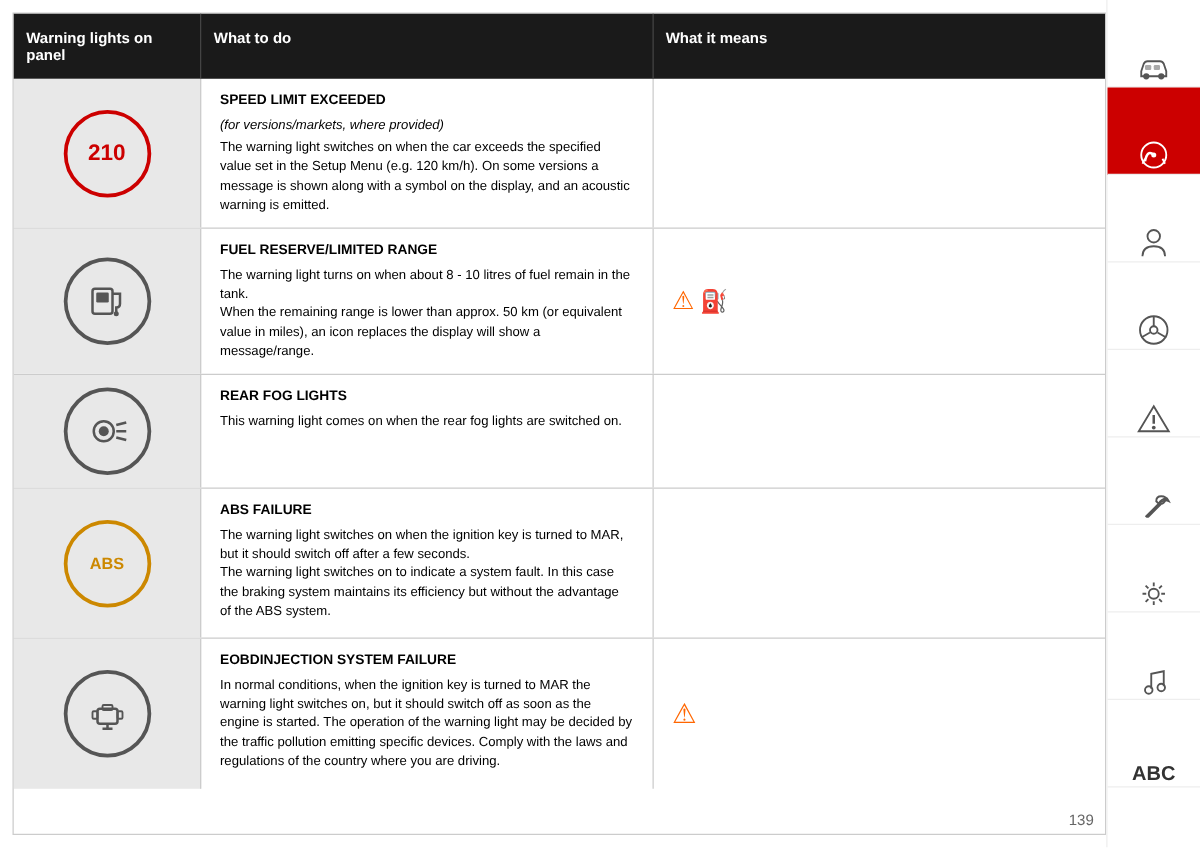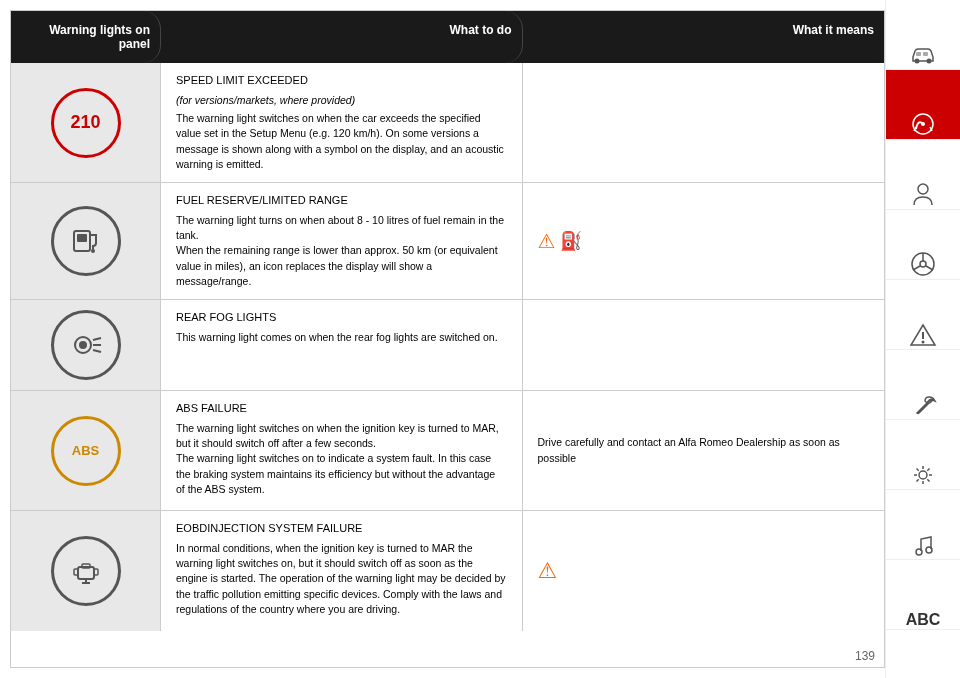--- a/index.html
+++ b/index.html
@@ -25,23 +25,22 @@
       display: grid;
       grid-template-columns: 150px 1fr 1fr;
       background: #1a1a1a;
       color: #fff;
       font-weight: bold;
       font-size: 12px;
     }
 
     .table-header .col {
       padding: 12px 10px;
-      text-align: right;
+      text-align: left;
       border-right: 1px solid #444;
-      border-radius: 18px;
     }
 
     .table-header .col:last-child {
       border-right: none;
     }
 
     .table-body {
       flex: 1;
       overflow: hidden;
     }
@@ -111,21 +110,21 @@
     }
 
     .desc-cell {
       padding: 10px 15px;
       border-right: 1px solid #ccc;
       font-size: 10.5px;
       line-height: 1.45;
     }
 
     .desc-cell .title {
-      font-weight: normal;
+      font-weight: bold;
       font-size: 11px;
       margin-bottom: 4px;
       color: #000;
     }
 
     .action-cell {
       padding: 10px 15px;
       font-size: 10.5px;
       line-height: 1.45;
       display: flex;
@@ -249,23 +248,20 @@
 
     <div class="table-row" style="min-height:120px;">
       <div class="icon-cell">
         <div class="icon-circle abs">
           <span style="font-size:13px; font-weight:bold; color:#cc8800;">ABS</span>
         </div>
       </div>
       <div class="desc-cell">
         <div class="title">ABS FAILURE</div>
         <div>The warning light switches on when the ignition key is turned to MAR, but it should switch off after a few seconds.<br>The warning light switches on to indicate a system fault. In this case the braking system maintains its efficiency but without the advantage of the ABS system.</div>
-      </div>
-      <div class="action-cell">
-        <div>Drive carefully and contact an Alfa Romeo Dealership as soon as possible</div>
       </div>
     </div>
 
     <div class="table-row" style="min-height:120px;">
       <div class="icon-cell">
         <div class="icon-circle engine">
           <svg width="40" height="40" viewBox="0 0 40 40">
             <rect x="12" y="16" width="16" height="12" rx="2" fill="none" stroke="#555" stroke-width="2"></rect>
             <rect x="16" y="13" width="8" height="4" rx="1" fill="none" stroke="#555" stroke-width="1.5"></rect>
             <rect x="8" y="18" width="4" height="6" rx="1" fill="none" stroke="#555" stroke-width="1.5"></rect>

